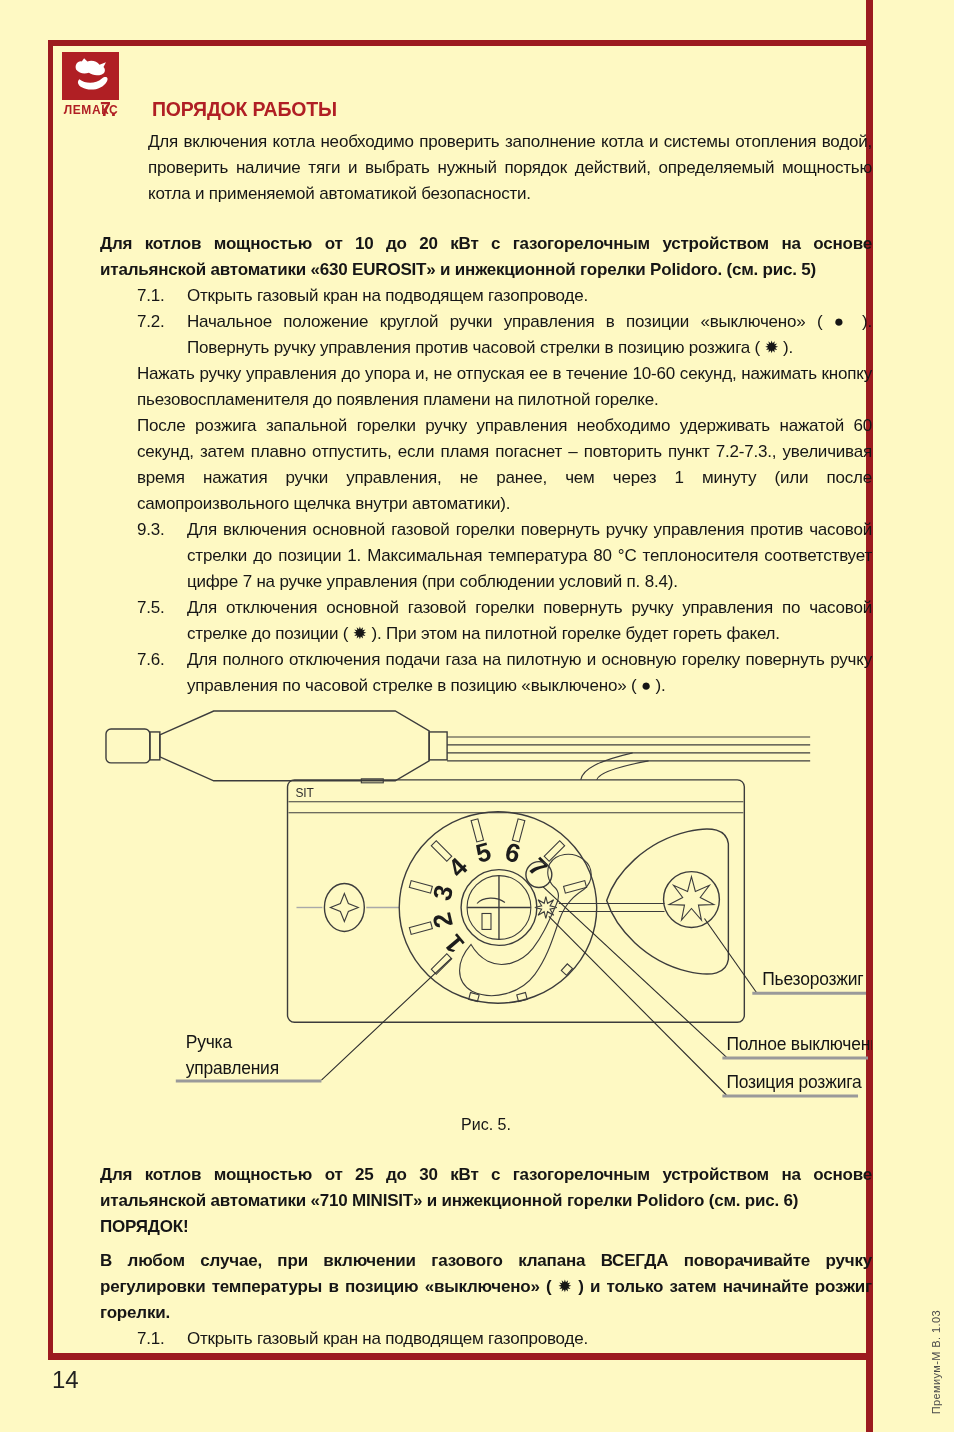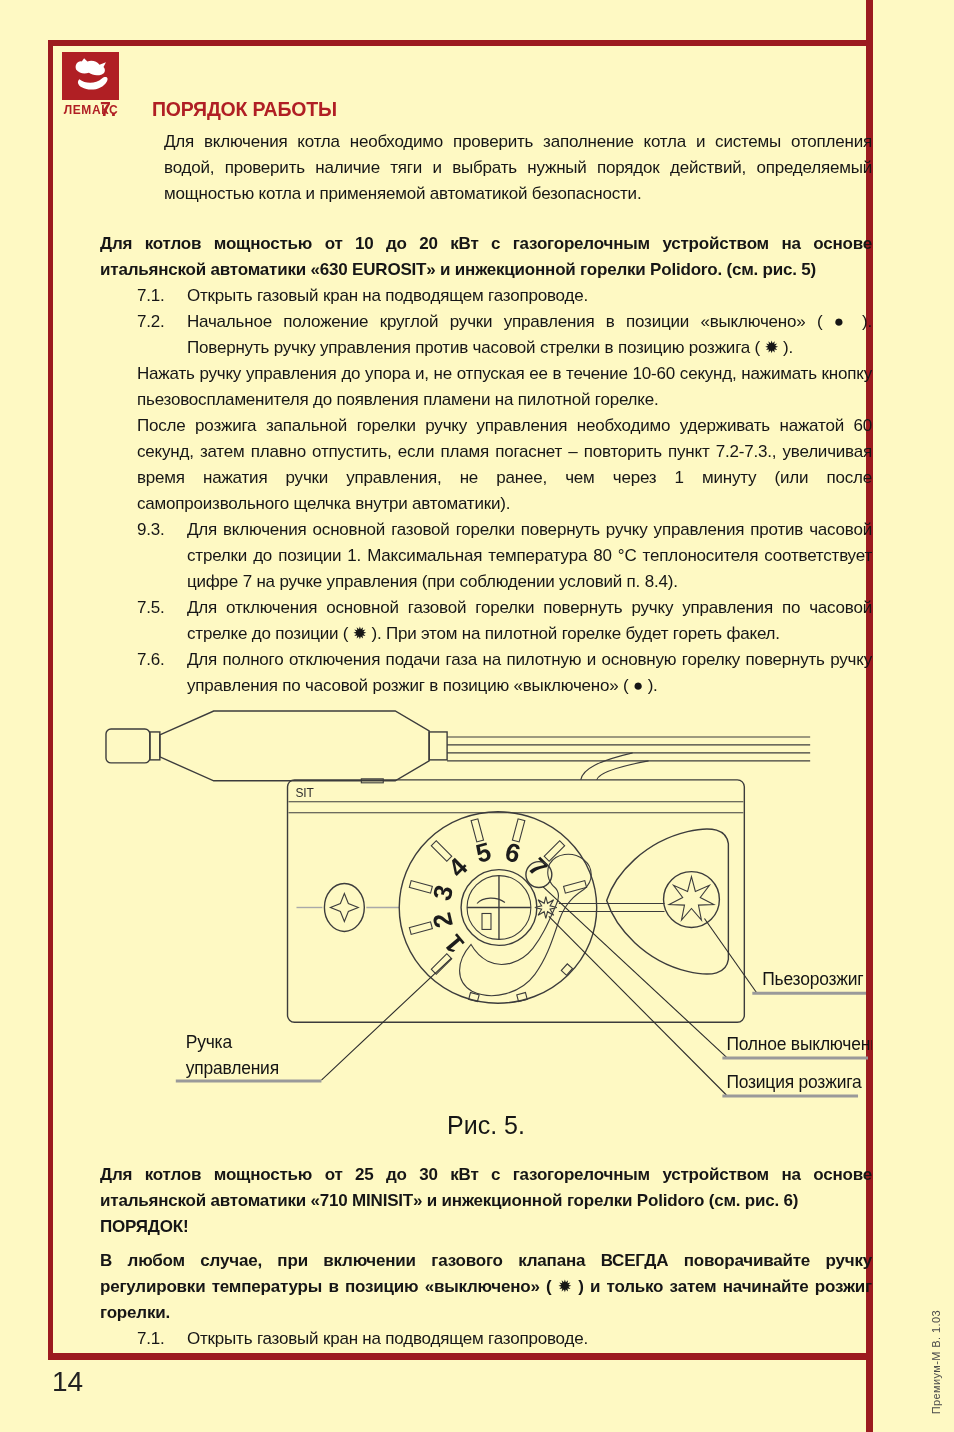--- a/index.html
+++ b/index.html
@@ -16,34 +16,34 @@
   
   .logo{position:absolute;left:62px;top:52px;width:58px;text-align:center;}
   .logo-box{width:57px;height:48px;background:#b01f24;display:flex;align-items:center;justify-content:center;}
   .logo-text{margin-top:3px;color:#b01f24;font-weight:bold;font-size:12px;letter-spacing:.6px;}
 
   
   .content{position:absolute;left:100px;top:97px;width:772px;
            font-size:17px;line-height:26px;letter-spacing:-0.2px;text-align:justify;hyphens:auto;}
   .heading{display:flex;color:#b01f24;font-weight:bold;font-size:19.5px;line-height:24px;text-align:left;}
   .h-num{width:52px;flex:none;}
-  .intro{margin-top:8px;margin-left:64px;}
+  .intro{margin-top:8px;margin-left:48px;}
   .lead{margin-top:24px;font-weight:bold;}
   .item{display:flex;margin-left:37px;}
   .item-num{width:50px;flex:none;text-align:left;}
   .item-body{flex:1;}
 
   .figure{margin-top:2px;}
   .figure svg{display:block;}
-  .caption{text-align:center;font-size:25px;line-height:26px;margin-top:2px;letter-spacing:0;}
+  .caption{text-align:center;font-size:16px;line-height:26px;margin-top:2px;letter-spacing:0;}
 
   .warn-title{font-weight:bold;}
   .warn-text{font-weight:bold;margin-top:8px;}
 
-  .page-number{position:absolute;left:52px;top:1366px;font-size:28px;color:#222;}
+  .page-number{position:absolute;left:52px;top:1366px;font-size:24px;color:#222;}
   .side-note{position:absolute;right:12px;bottom:18px;writing-mode:vertical-rl;transform:rotate(180deg);
              font-size:11px;color:#4a4a4a;letter-spacing:.4px;}
 
   
   .ln{fill:none;stroke:#3c3c3c;stroke-width:1.4;}
   .lnthin{fill:none;stroke:#3c3c3c;stroke-width:1.1;}
   .lngray{fill:none;stroke:#a9a9a9;stroke-width:1.4;}
   .callout{fill:none;stroke:#2b2b2b;stroke-width:1.1;}
   .ul{fill:none;stroke:#9a9a9a;stroke-width:3;}
   .dialnum{font-family:"Liberation Sans","DejaVu Sans",sans-serif;font-weight:bold;font-size:26px;fill:#1c1c1c;}
@@ -98,21 +98,21 @@
     <div class="item">
       <span class="item-num">9.3.</span>
       <span class="item-body">Для включения основной газовой горелки повернуть ручку управления против часовой стрелки до позиции 1. Максимальная температура 80 °С теплоносителя соответствует цифре 7 на ручке управления (при соблюдении условий п. 8.4).</span>
     </div>
     <div class="item">
       <span class="item-num">7.5.</span>
       <span class="item-body">Для отключения основной газовой горелки повернуть ручку управления по часовой стрелке до позиции ( ✹ ). При этом на пилотной горелке будет гореть факел.</span>
     </div>
     <div class="item">
       <span class="item-num">7.6.</span>
-      <span class="item-body">Для полного отключения подачи газа на пилотную и основную горелку повернуть ручку управления по часовой розжиг в позицию «выключено» ( ● ).</span>
+      <span class="item-body">Для полного отключения подачи газа на пилотную и основную горелку повернуть ручку управления по часовой стрелке в позицию «выключено» ( ● ).</span>
     </div>
 
     <div class="figure">
       <svg width="772" height="409" viewBox="0 0 774 410">
 
         <g>
           <rect x="6" y="28" width="44" height="34" rx="5" class="ln"></rect>
           <rect x="50" y="31" width="10" height="28" class="ln"></rect>
           <polygon points="60,34 114,10 296,10 330,30 330,60 296,80 114,80 60,56" class="ln"></polygon>
           <rect x="262" y="78" width="22" height="4" class="lnthin"></rect>

